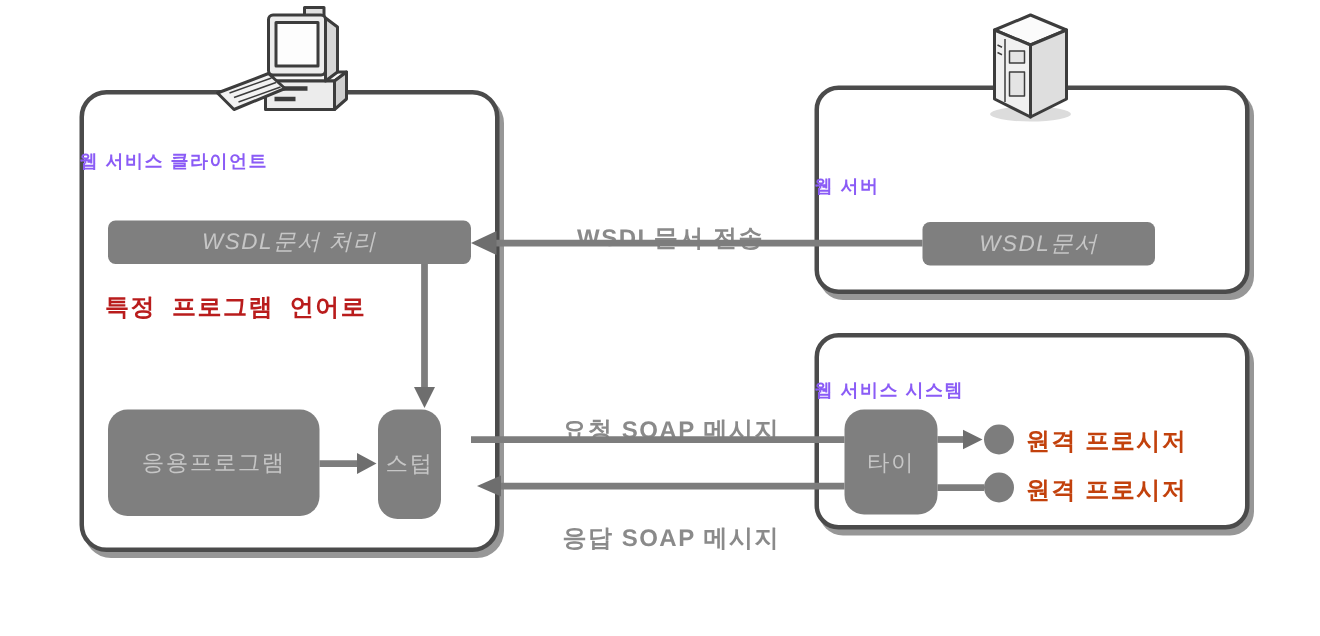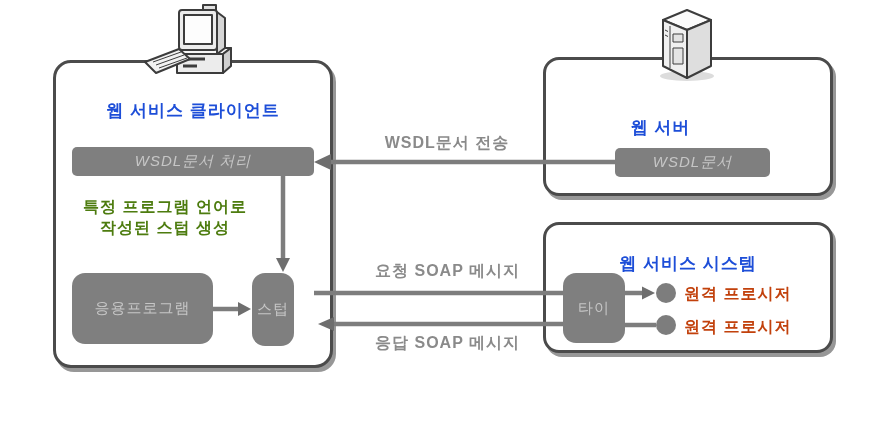--- a/index.html
+++ b/index.html
@@ -10,28 +10,28 @@
   .outer-box{position:absolute;background:#ffffff;border:3px solid #4b4b4b;
              border-radius:18px;box-shadow:3px 4px 0 #979797;z-index:1;}
 
   
   .node{position:absolute;background:#7f7f7f;color:#c6c6c6;
         display:flex;align-items:center;justify-content:center;
         font-size:15px;letter-spacing:1px;z-index:2;}
   .node.bar{border-radius:5px;font-style:italic;}
   .node.blob{border-radius:13px;}
 
-  .title{position:absolute;text-align:center;color:#1d4ed8;
-         font-size:17px;font-weight:bold;letter-spacing:1px;z-index:2;}
+  .title{position:absolute;text-align:left;color:#8b5cf6;
+         font-size:12px;font-weight:bold;letter-spacing:1px;z-index:2;}
 
   .conn-label{position:absolute;text-align:center;color:#8a8a8a;
-              font-size:16px;font-weight:bold;letter-spacing:1px;z-index:2;}
+              font-size:16px;font-weight:bold;letter-spacing:1px;z-index:2;margin-top:16px;}
 
-  .note{position:absolute;text-align:center;color:#4d7c0f;font-size:16px;
-        font-weight:bold;line-height:21px;letter-spacing:1px;z-index:2;}
+  .note{position:absolute;text-align:left;color:#b91c1c;font-size:16px;
+        font-weight:bold;line-height:21px;letter-spacing:1px;z-index:2;font-family:Liberation Mono, monospace;}
 
   .proc-label{position:absolute;color:#c2410c;font-size:16px;
               font-weight:bold;letter-spacing:1px;z-index:2;}
 
   .icon{position:absolute;z-index:3;}
 
   #connectors{position:absolute;left:0;top:0;z-index:2;pointer-events:none;}
 </style>
 </head>
 <body>
@@ -53,21 +53,20 @@
 <div class="node blob" style="left:72px;top:273px;width:141px;height:71px;">응용프로그램</div>
 
 <div class="node blob" style="left:252px;top:273px;width:42px;height:73px;">스텁</div>
 
 <div class="node bar" style="left:615px;top:148px;width:155px;height:29px;">WSDL문서</div>
 
 <div class="node blob" style="left:563px;top:273px;width:62px;height:70px;">타이</div>
 
 <div class="note" style="left:70px;top:196px;width:190px;">
   <div>특정 프로그램 언어로</div>
-  <div>작성된 스텁 생성</div>
 </div>
 
 <div class="conn-label" style="left:347px;top:133px;width:200px;">WSDL문서 전송</div>
 
 <div class="conn-label" style="left:345px;top:261px;width:205px;">요청 SOAP 메시지</div>
 
 <div class="conn-label" style="left:345px;top:333px;width:205px;">응답 SOAP 메시지</div>
 
 <div class="proc-label" style="left:684px;top:284px;width:140px;">원격 프로시저</div>
 

